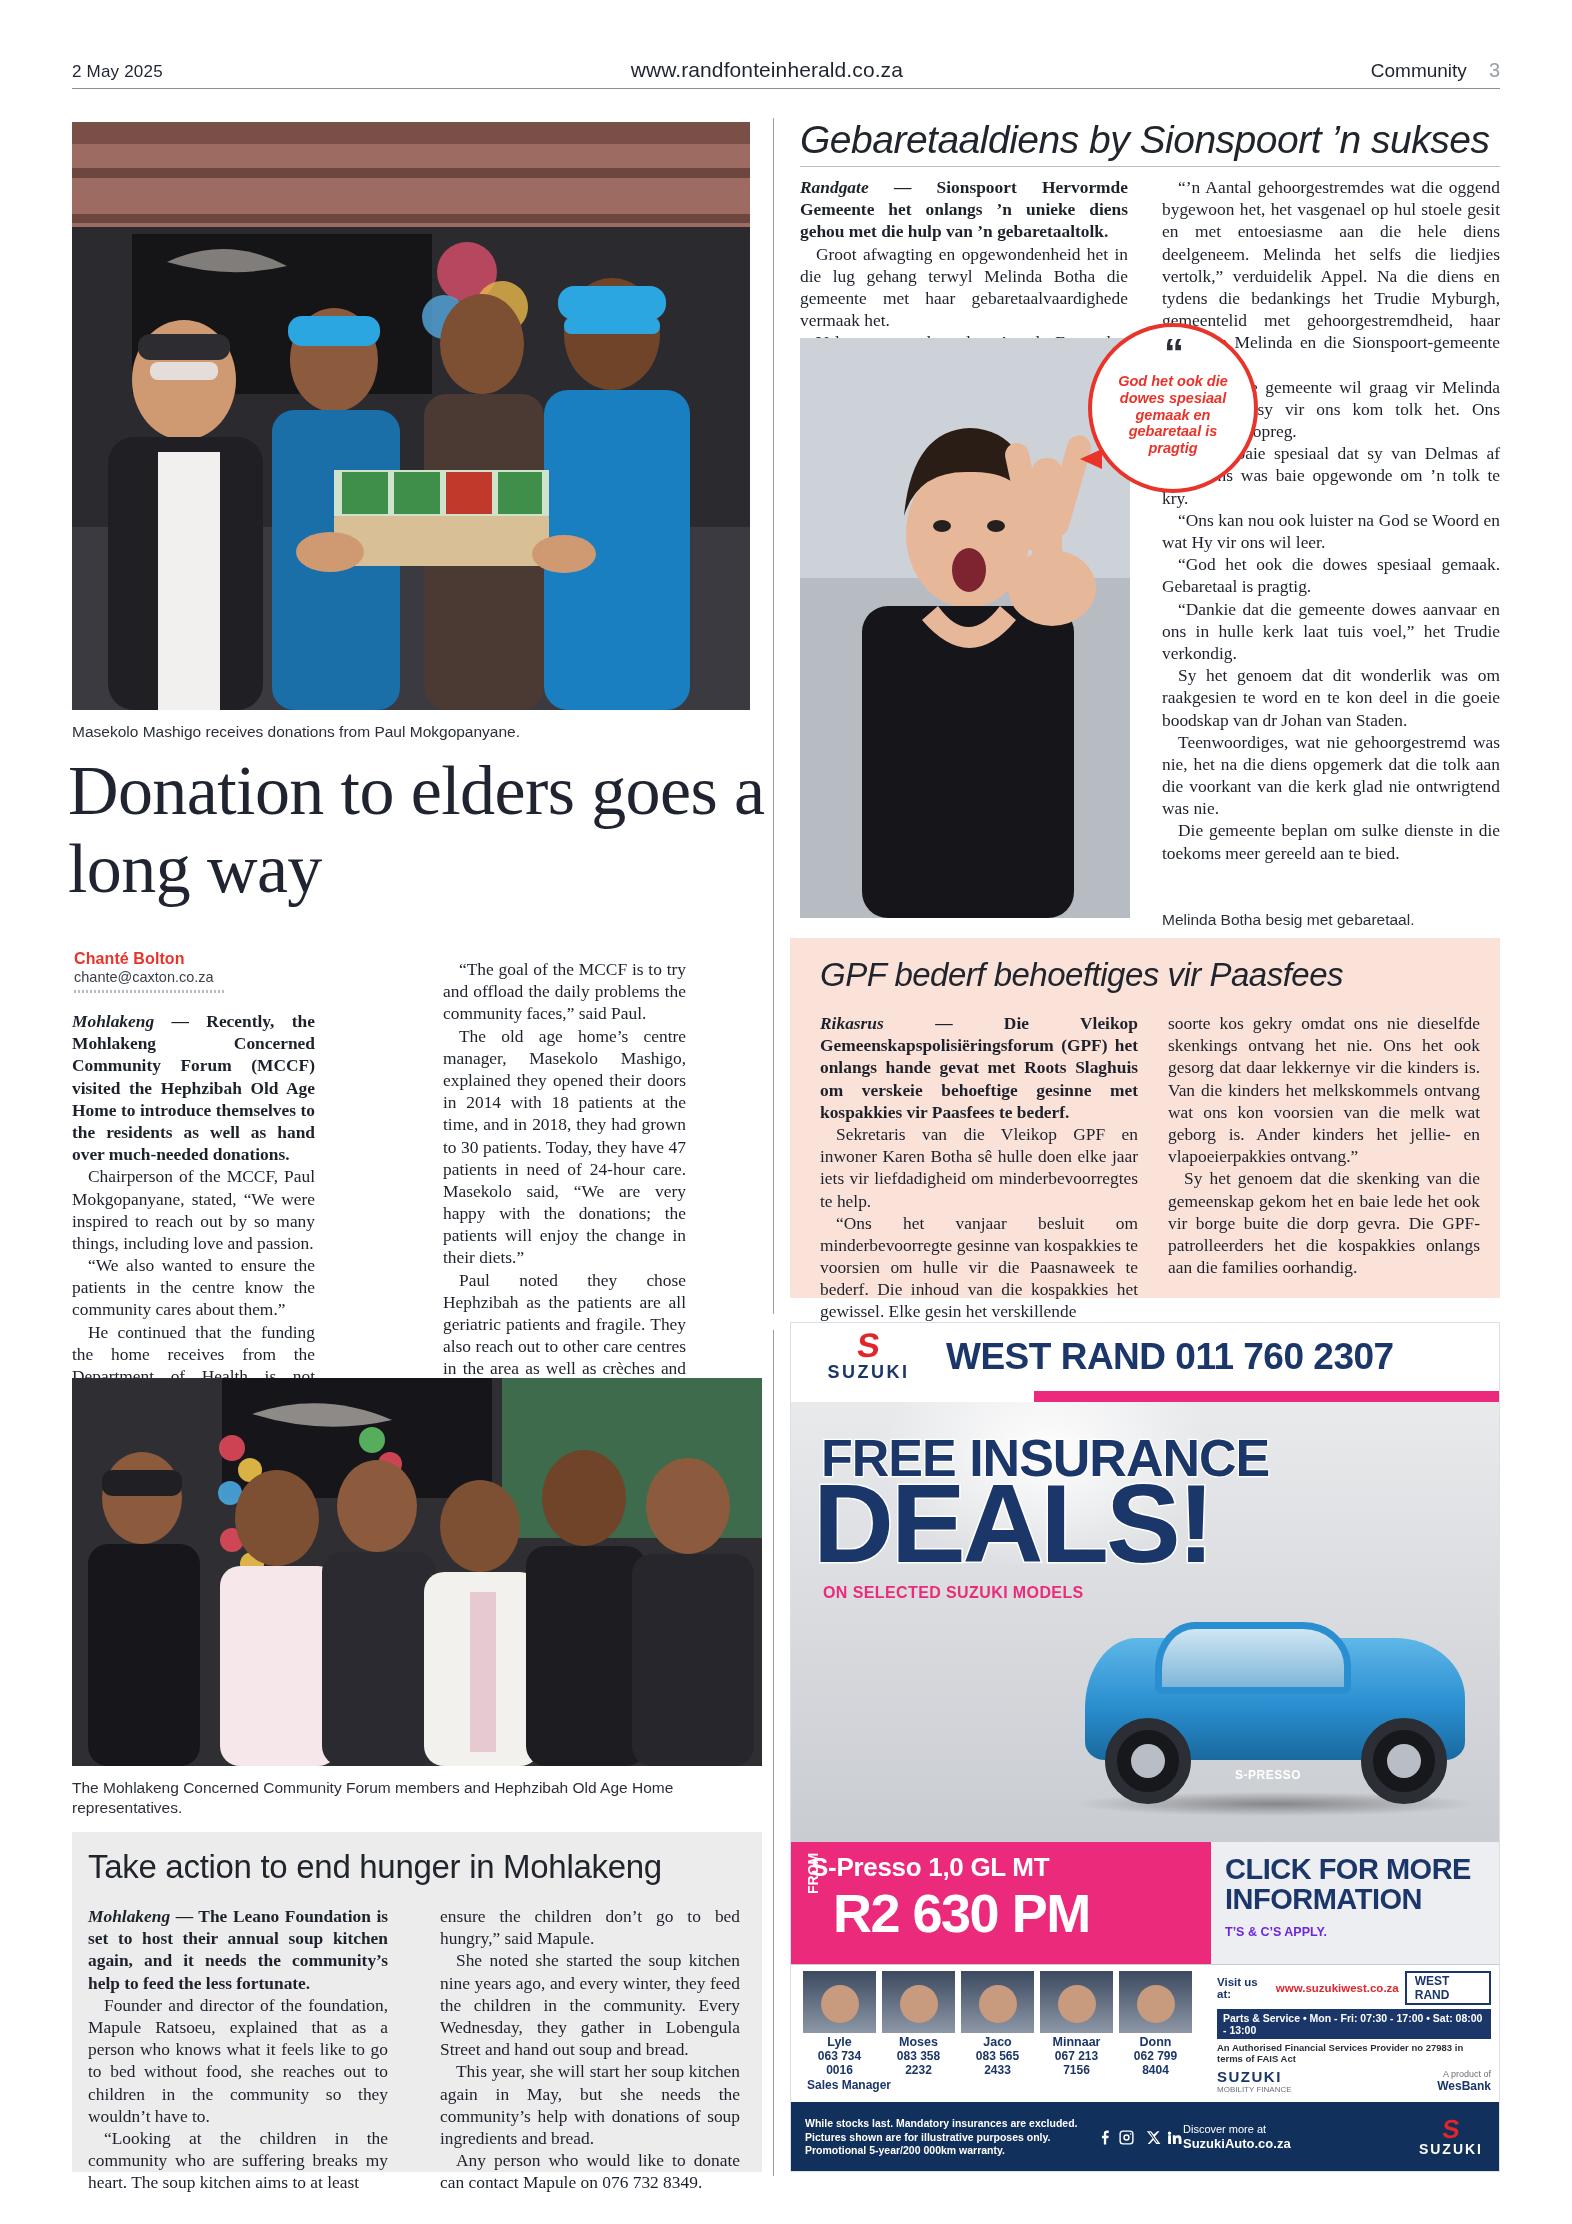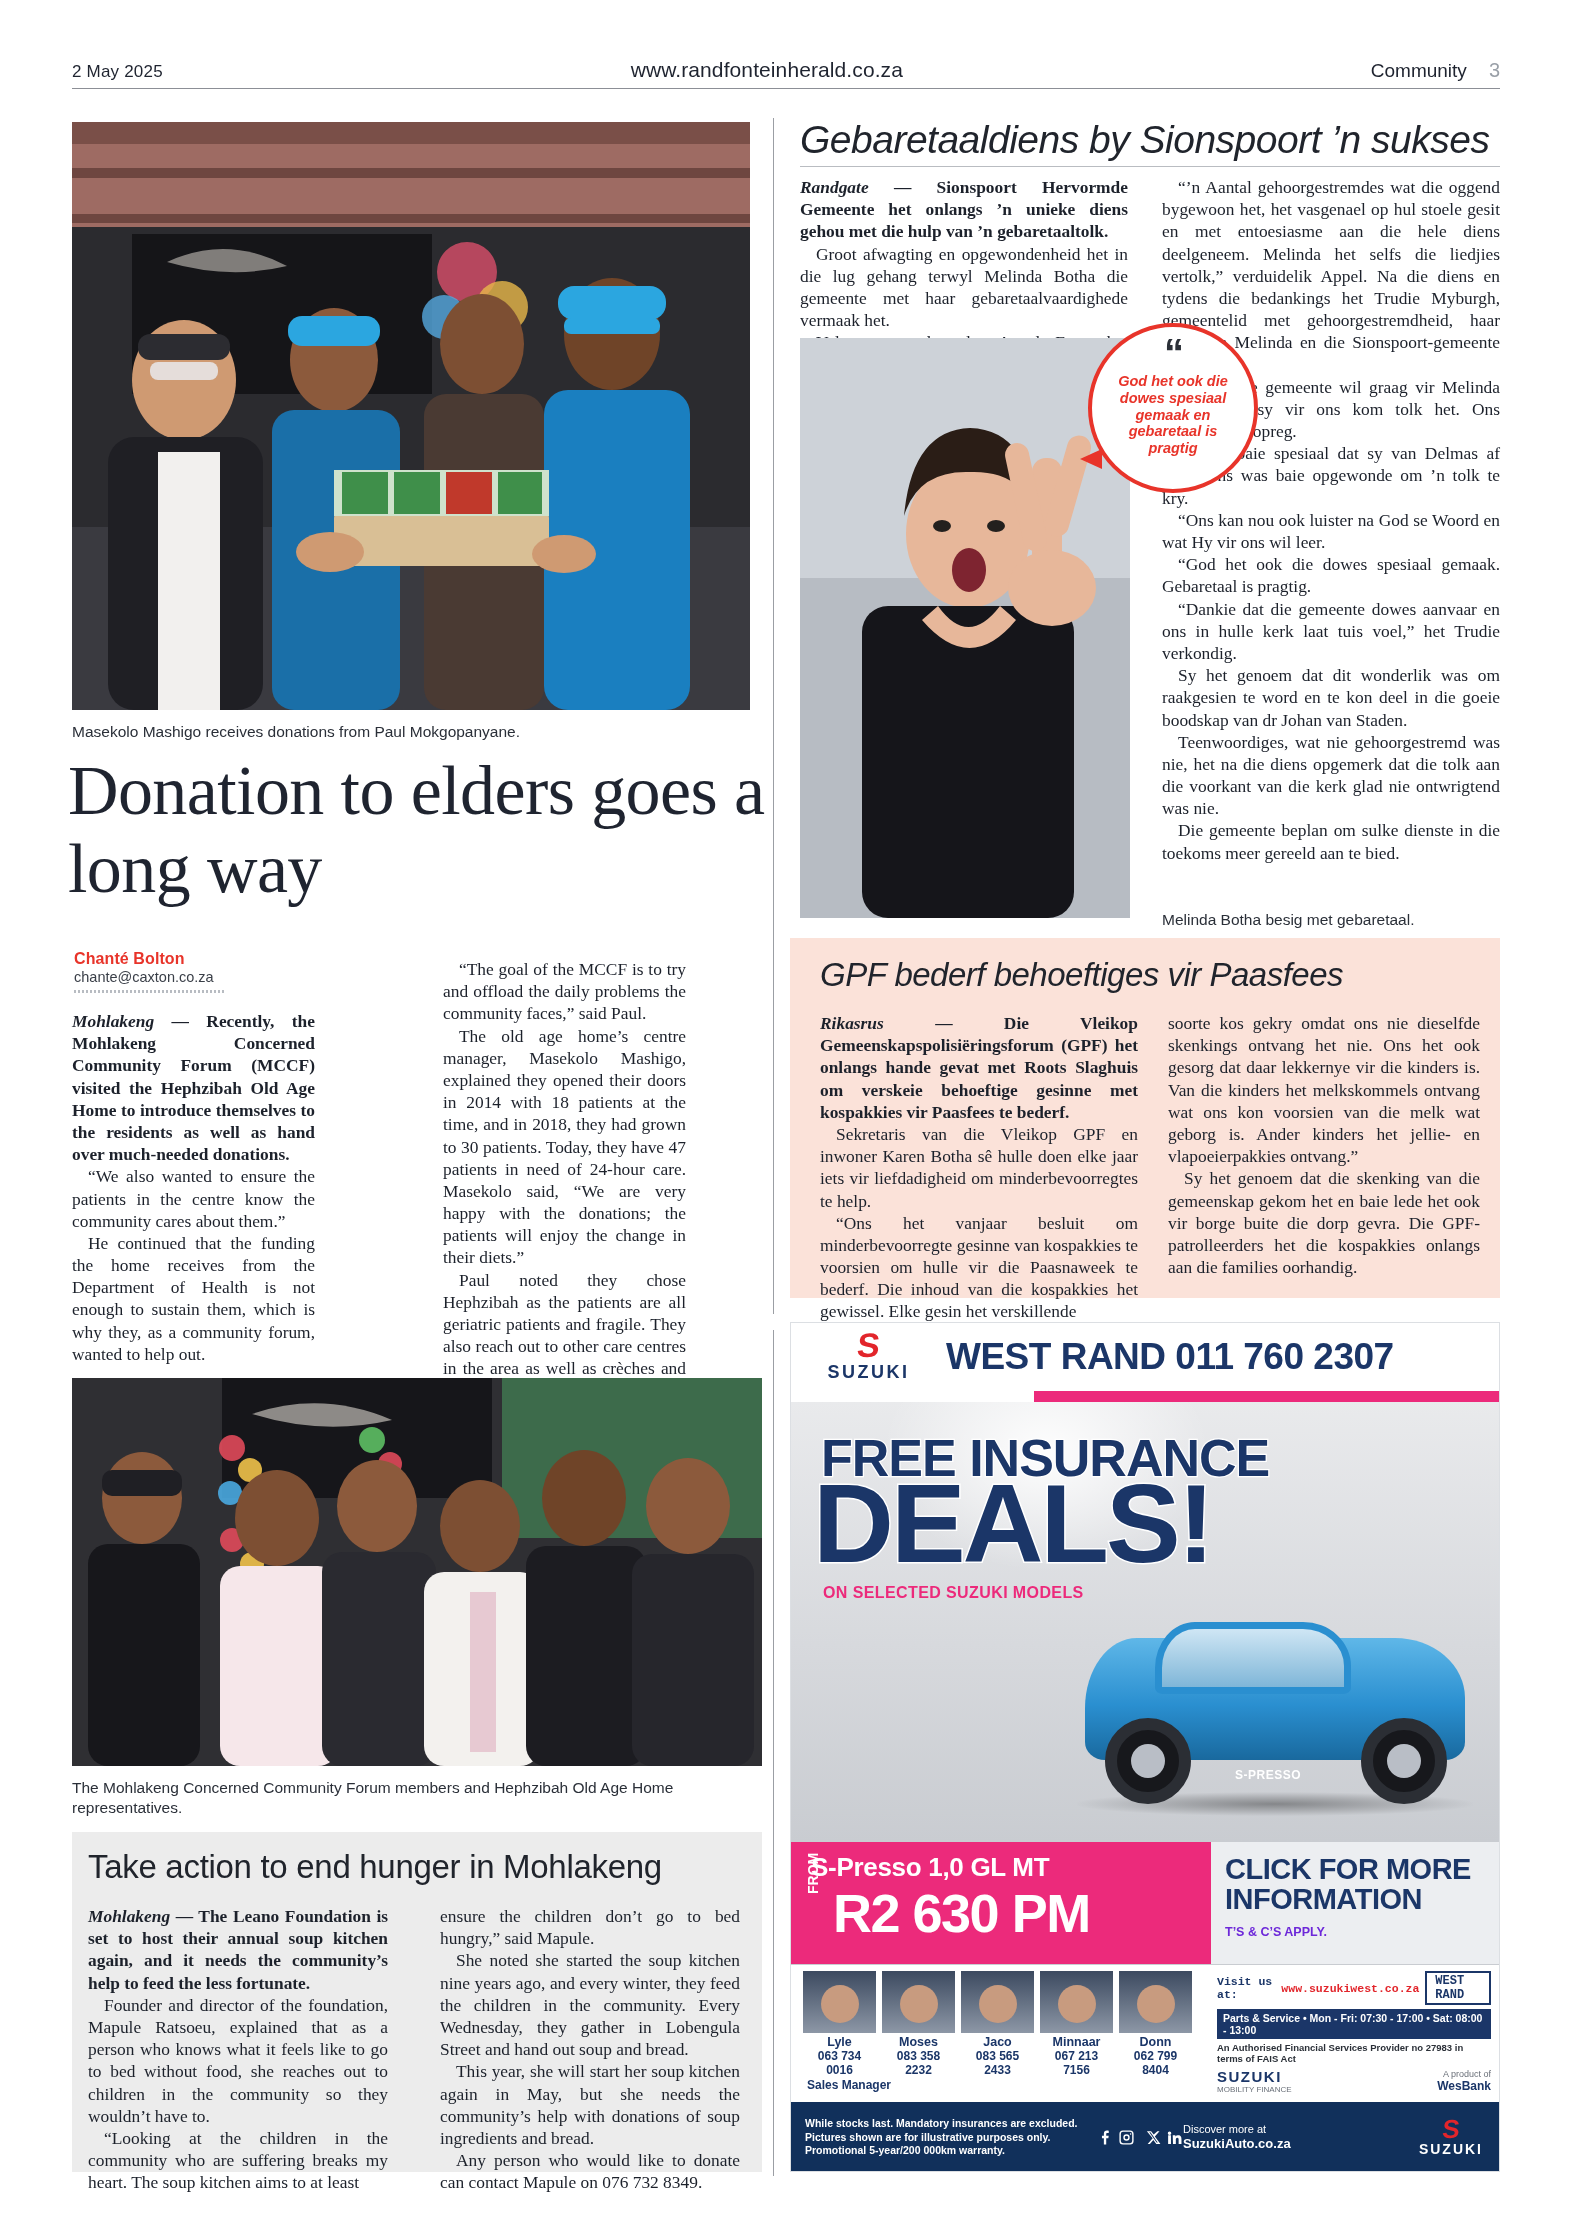--- a/index.html
+++ b/index.html
@@ -308,21 +308,21 @@
     font-size: 29px; color: #2b3038; letter-spacing: -1px;
   }
   .addr {
     font-family: "Liberation Sans", sans-serif; font-weight: bold;
     font-size: 11.5px; color: #1b3668; line-height: 1.25;
     border-left: 3px solid #1b3668; padding-left: 7px;
   }
   .staff-right { width: 290px; padding: 6px 10px 0 6px; }
   .visit-row {
     display: flex; align-items: center; gap: 6px;
-    font-family: Liberation Mono, monospace; font-size: 11.5px; color: #1b3668;
+    font-family: Liberation Sans, sans-serif; font-size: 11.5px; color: #1b3668;
   }
   .visit-row b { font-weight: bold; }
   .visit-url { color: #e2252b; font-weight: bold; }
   .wr-badge {
     border: 2px solid #1b3668; padding: 1px 8px; font-weight: bold;
     font-size: 12px; color: #1b3668;
   }
   .parts-bar {
     margin-top: 4px; background: #1b3668; color: #fff;
     font-family: "Liberation Sans", sans-serif; font-weight: bold;
@@ -444,20 +444,21 @@
   <h1 class="headline">Donation to elders goes a long way</h1>
 
   <div class="byline">
     <div class="name">Chanté Bolton</div>
     <div class="mail">chante@caxton.co.za</div>
     <div class="dots"></div>
   </div>
 
   <div class="colbody serif-body" id="body-a">
     <p class="lead"><span class="place">Mohlakeng</span><span> — Recently, the Mohlakeng Concerned Community Forum (MCCF) visited the Hephzibah Old Age Home to introduce themselves to the residents as well as hand over much-needed donations.</span></p>
+    <p>Chairperson of the MCCF, Paul Mokgopanyane, stated, “We were inspired to reach out by so many things, including love and passion.</p>
     <p>“We also wanted to ensure the patients in the centre know the community cares about them.”</p>
     <p>He continued that the funding the home receives from the Department of Health is not enough to sustain them, which is why they, as a community forum, wanted to help out.</p>
   </div>
 
   <div class="colbody serif-body" id="body-b">
     <p>“The goal of the MCCF is to try and offload the daily problems the community faces,” said Paul.</p>
     <p>The old age home’s centre manager, Masekolo Mashigo, explained they opened their doors in 2014 with 18 patients at the time, and in 2018, they had grown to 30 patients. Today, they have 47 patients in need of 24-hour care. Masekolo said, “We are very happy with the donations; the patients will enjoy the change in their diets.”</p>
     <p>Paul noted they chose Hephzibah as the patients are all geriatric patients and fragile. They also reach out to other care centres in the area as well as crèches and schools. Further, they hope to eradicate unemployment among the youth and help with student bursaries.</p>
     <p>“The MCCF is highly concerned about all spheres of the community,” he concluded.</p>
   </div>

